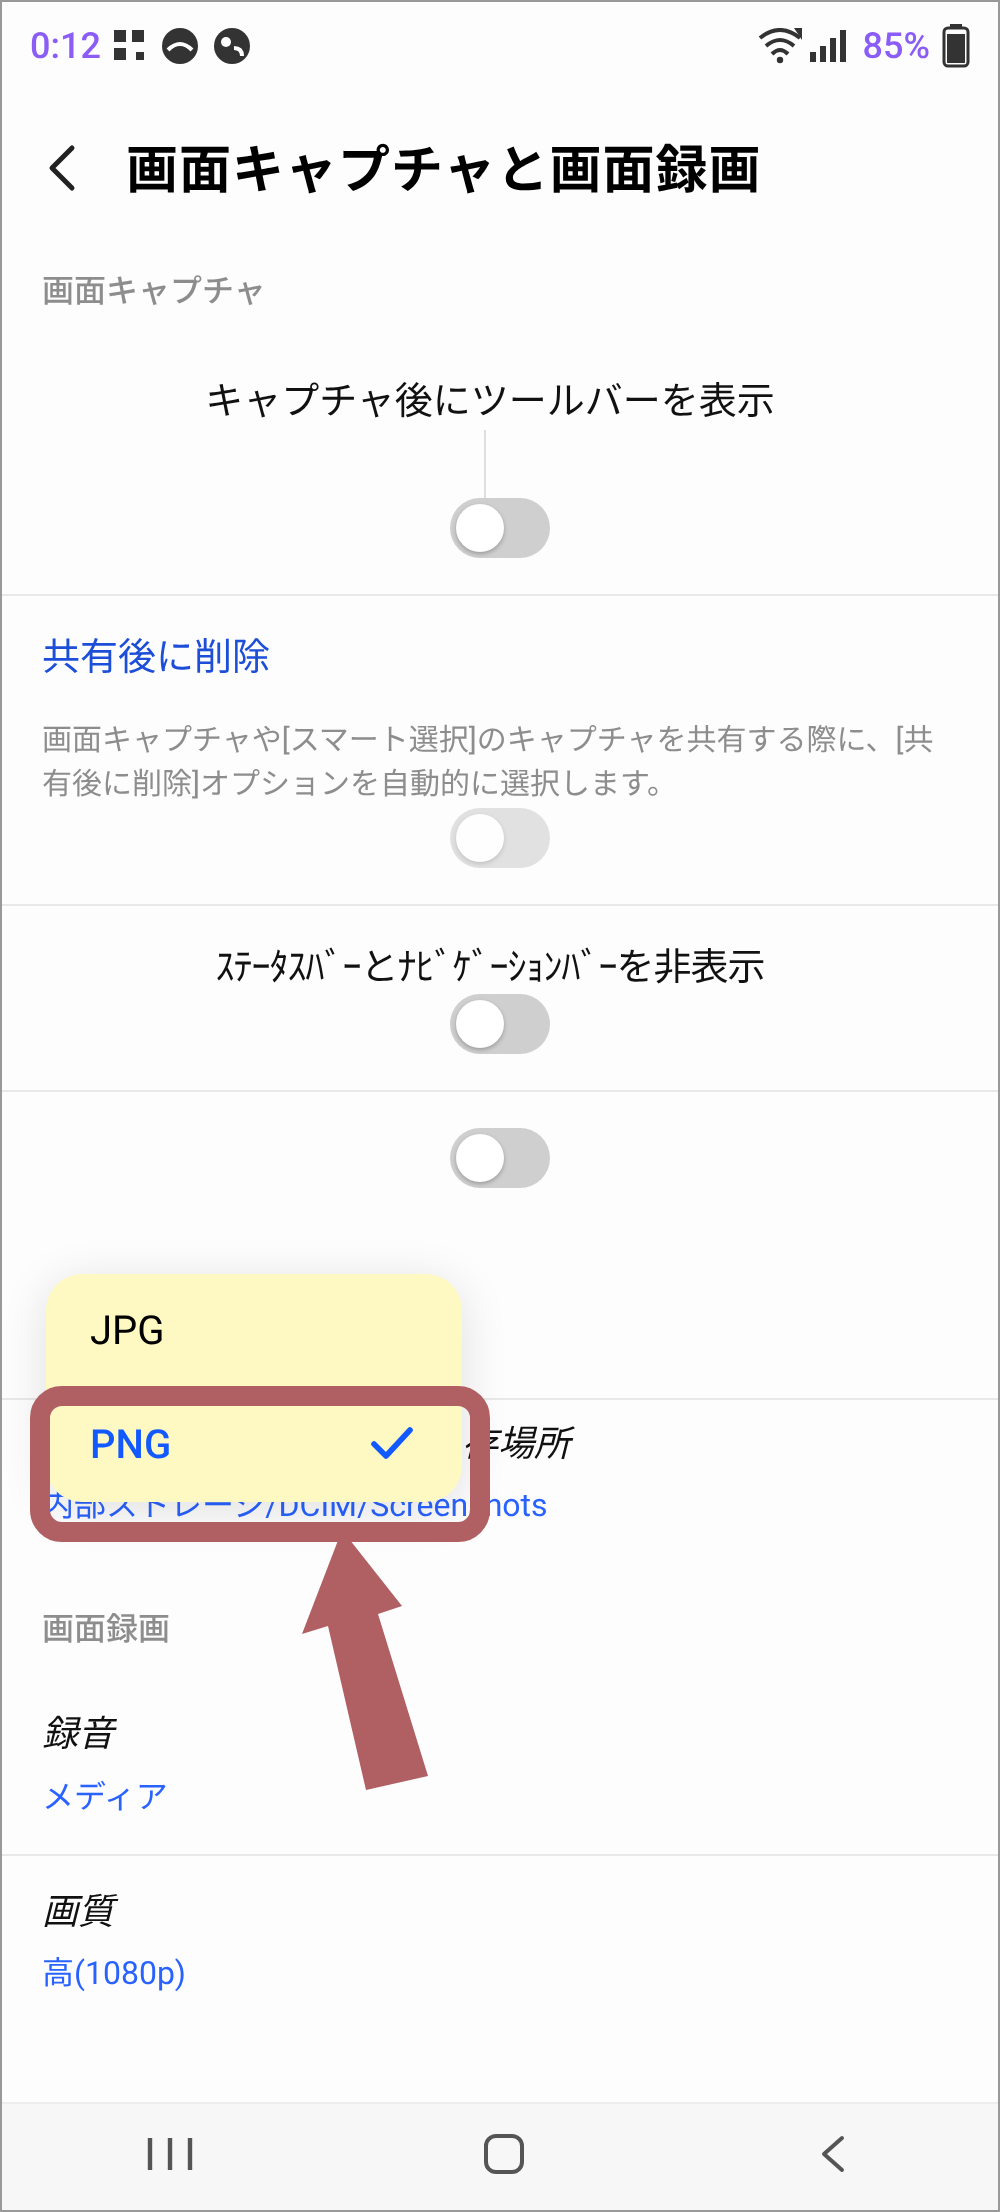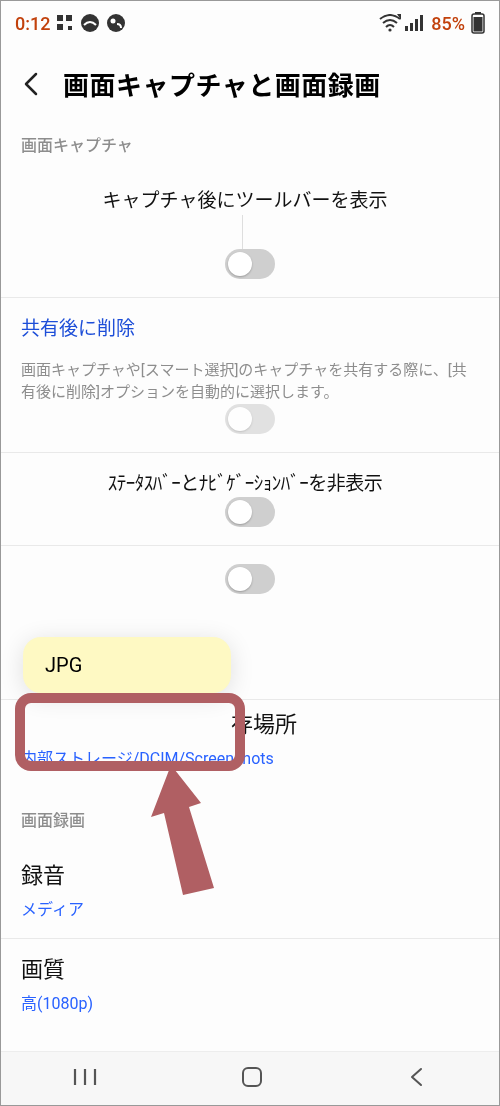--- a/index.html
+++ b/index.html
@@ -14,21 +14,21 @@
     }
     
     .status-bar {
       height: 44px;
       display: flex;
       align-items: center;
       justify-content: space-between;
       padding: 0 14px;
       font-size: 18px;
       font-weight: 500;
-      color: #c2410c;
+      color: #8b5cf6;
     }
     .status-left { display:flex; align-items:center; gap:6px; }
     .status-right { display:flex; align-items:center; gap:4px; }
     .status-right svg, .status-left svg { display:block; }
 
     
     .header {
       display:flex;
       align-items:center;
       padding: 20px 20px 28px 14px;
@@ -134,21 +134,21 @@
       height: 54px;
       display:flex;
       align-items:center;
       justify-content:space-around;
       background:#f7f7f7;
       border-top:1px solid rgba(0,0,0,0.04);
     }
 
     .row.no-border { border-bottom:none; }
     .stack-row { padding:16px 20px 18px 20px; border-bottom: 1px solid rgba(0,0,0,0.08);}
-    .stack-row .row-title { font-size:22px;}
+    .stack-row .row-title { font-size:18px;font-style:italic;}
 
     .small-pad-top { padding-top: 20px; }
 
   </style>
 </head>
 <body>
 
 <div class="status-bar">
   <div class="status-left">
     <span>0:12</span>
@@ -256,20 +256,26 @@
 
 <div class="stack-row" style="border-bottom:none;">
   <div class="row-title">画質</div>
   <div class="row-value">高(1080p)</div>
 </div>
 
 <div class="popup">
   <div class="popup-item">
     <span>JPG</span>
   </div>
+  <div class="popup-item selected">
+    <span>PNG</span>
+    <svg width="26" height="26" viewBox="0 0 26 26">
+        <path d="M4 13 L10 19 L22 6" stroke="#1259ff" stroke-width="2.8" fill="none" stroke-linecap="round" stroke-linejoin="round"></path>
+      </svg>
+  </div>
 </div>
 
 <div class="annotation-box"></div>
 <svg class="annotation-arrow" width="110" height="150" viewBox="0 0 110 150">
   <polygon points="40,10 70,48 58,52 83,133 52,140 33,58 20,62" fill="#b05f63"></polygon>
 </svg>
 
 <div class="navbar">
   <div>
     <svg width="26" height="20" viewBox="0 0 26 20">

